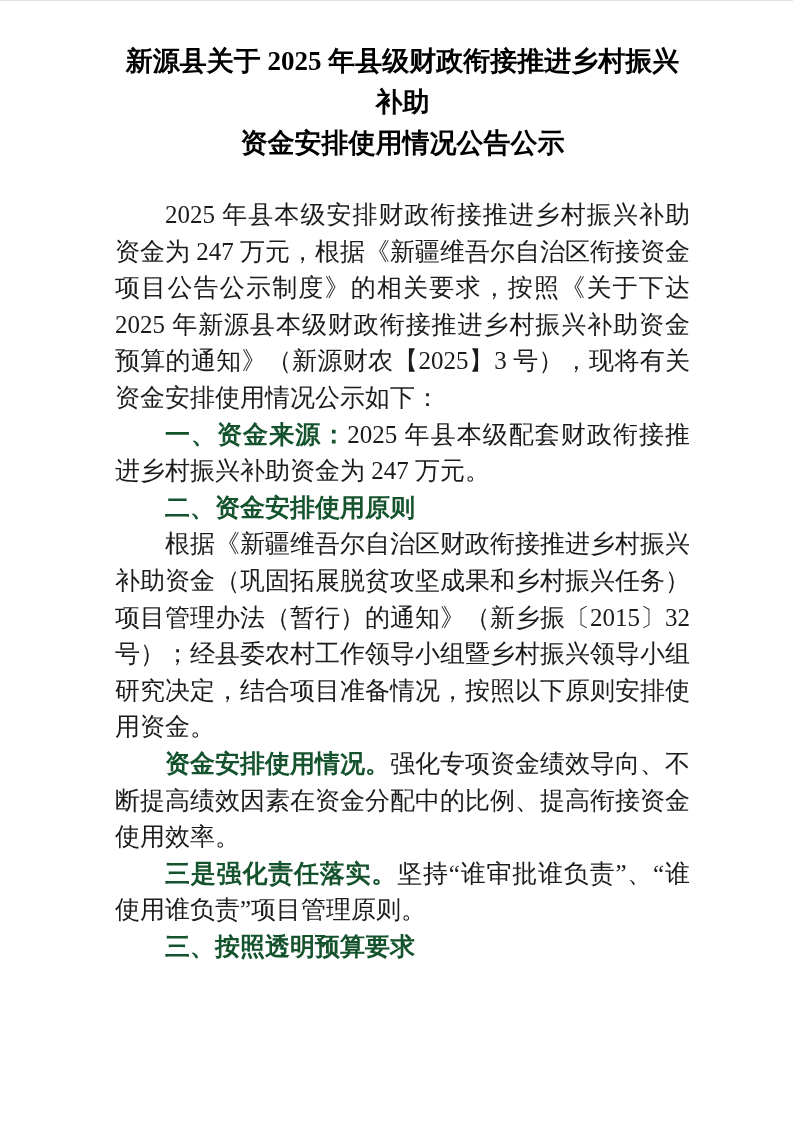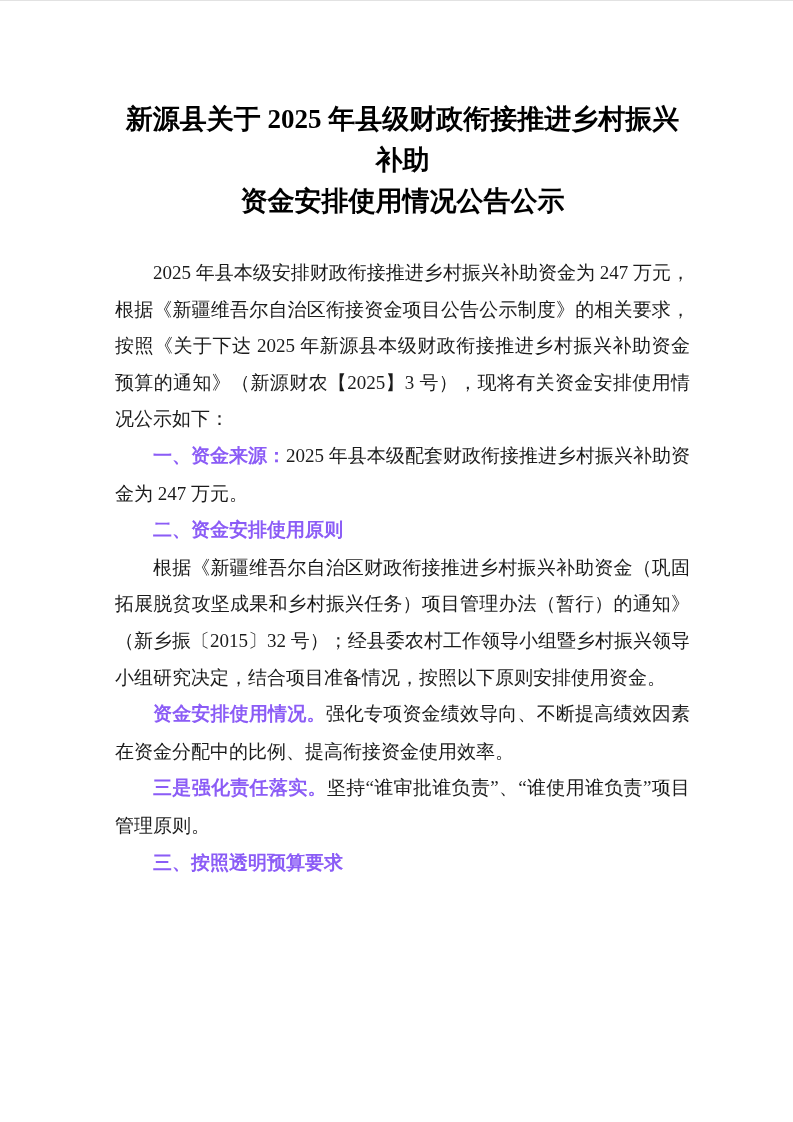--- a/index.html
+++ b/index.html
@@ -6,50 +6,49 @@
     margin: 0;
     padding: 0;
     background: #ffffff;
   }
   .page {
     position: relative;
     width: 793px;
     height: 1122px;
     background: #ffffff;
     box-sizing: border-box;
-    padding: 98px 103px 0 115px;
+    padding: 40px 103px 0 115px;
     border-top: 1px solid #e2e2e2;
     font-family: "Liberation Serif", "DejaVu Serif", serif;
     overflow: hidden;
   }
   .doc-title {
     margin: 0;
     font-size: 27px;
     font-weight: bold;
     line-height: 41px;
     text-align: center;
     color: #000000;
   }
   .doc-body {
     margin-top: 33px;
-    font-size: 19px;
+    font-size: 25px;
     line-height: 36.6px;
     color: #1b1b1b;
     text-align: justify;
     text-justify: inter-ideograph;
   }
   .para {
     margin: 0;
     padding: 0;
     text-indent: 2em;
   }
   .para b {
-    color: #8b5cf6;
+    color: #14532d;
     font-weight: bold;
-    font-family: Liberation Mono, monospace;
   }
 </style>
 </head>
 <body>
 
 <div class="page">
   <h1 class="doc-title">
     <span>新源县关于 2025 年县级财政衔接推进乡村振兴补助</span><br>
     <span>资金安排使用情况公告公示</span>
   </h1>

